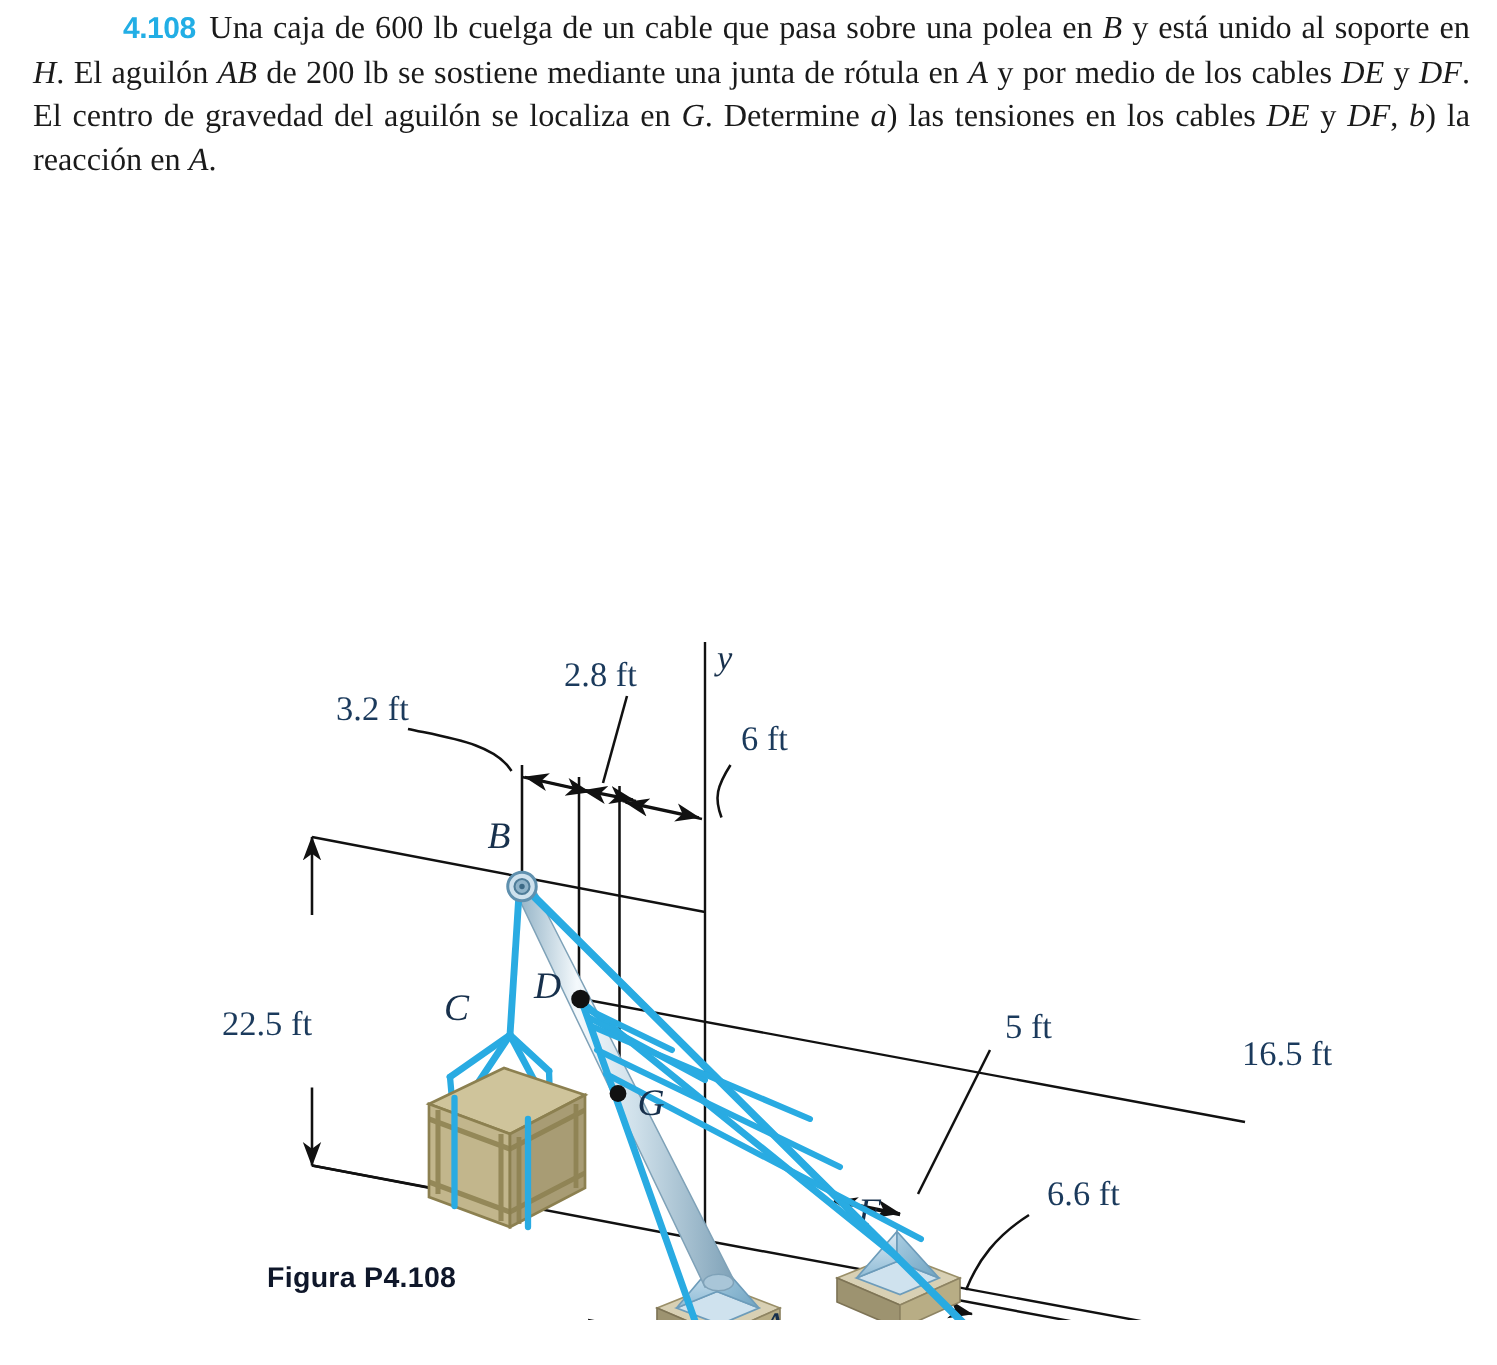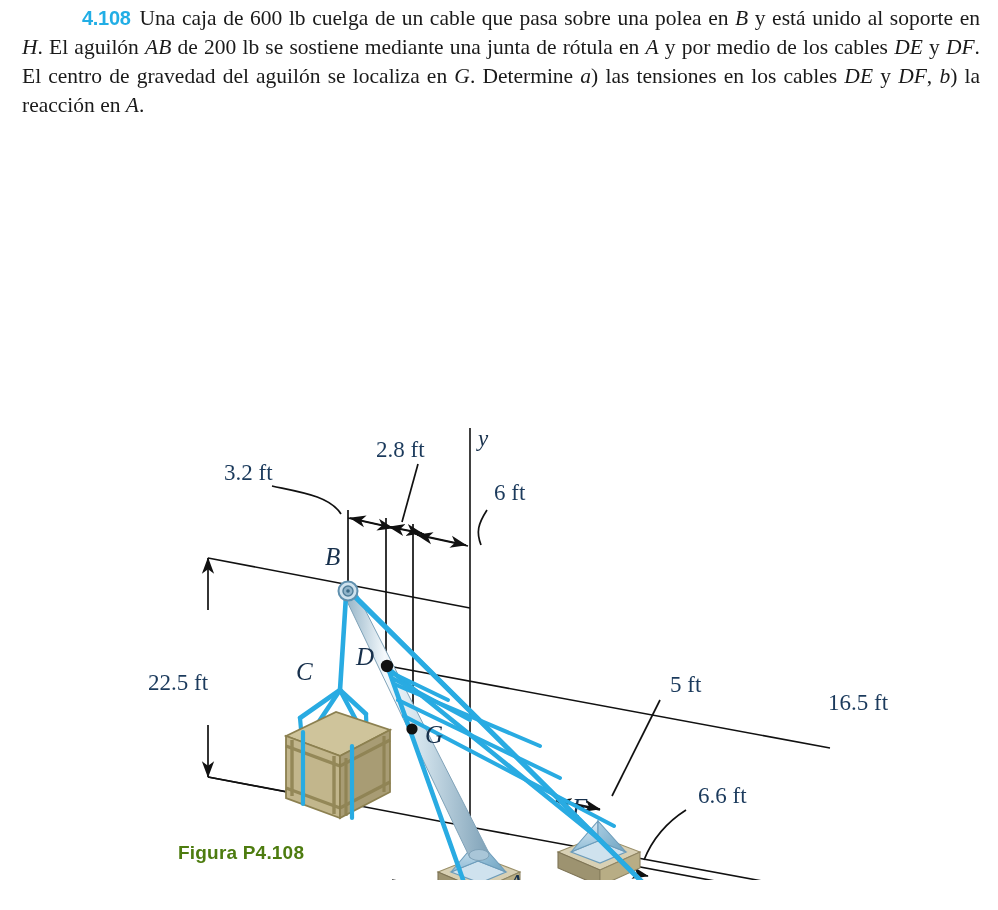--- a/index.html
+++ b/index.html
@@ -41,21 +41,21 @@
   .it { font-style: italic; }
 
   
   #figure-caption {
     position: absolute;
     left: 178px;
     top: 842px;
     font-family: "Liberation Sans", "DejaVu Sans", sans-serif;
     font-weight: bold;
     font-size: 19px;
-    color: #4d7c0f;
+    color: #0f172a;
     letter-spacing: 0.2px;
   }
 
   
   #diagram {
     position: absolute;
     left: 0;
     top: 180px;
     width: 998px;
     height: 700px;

